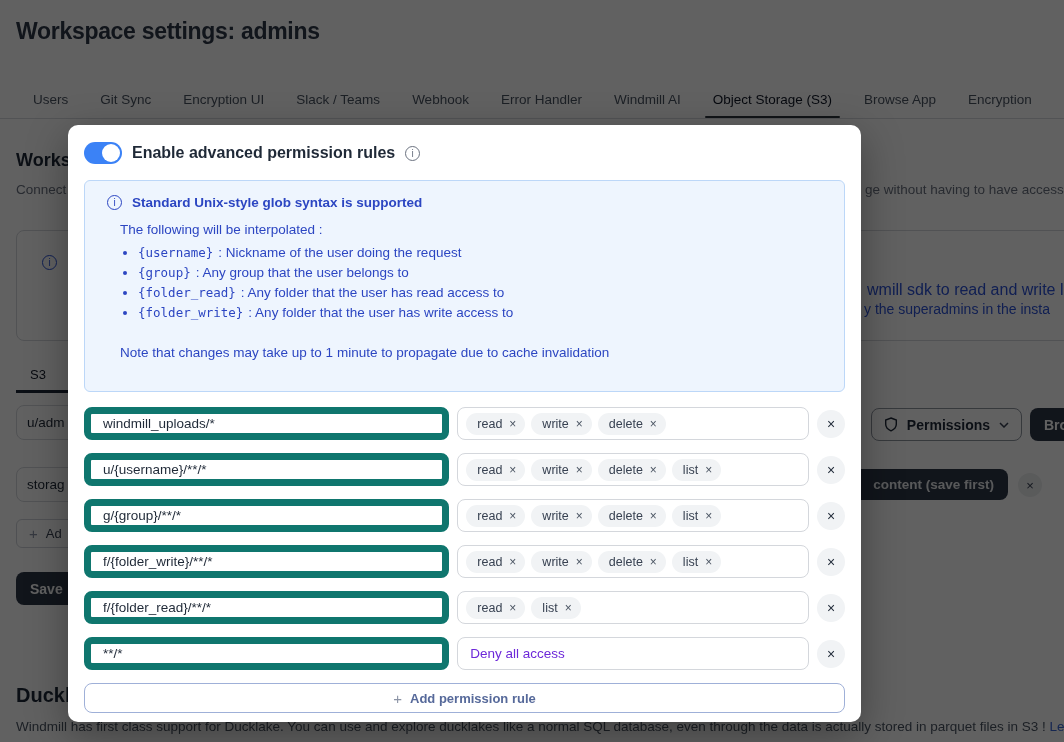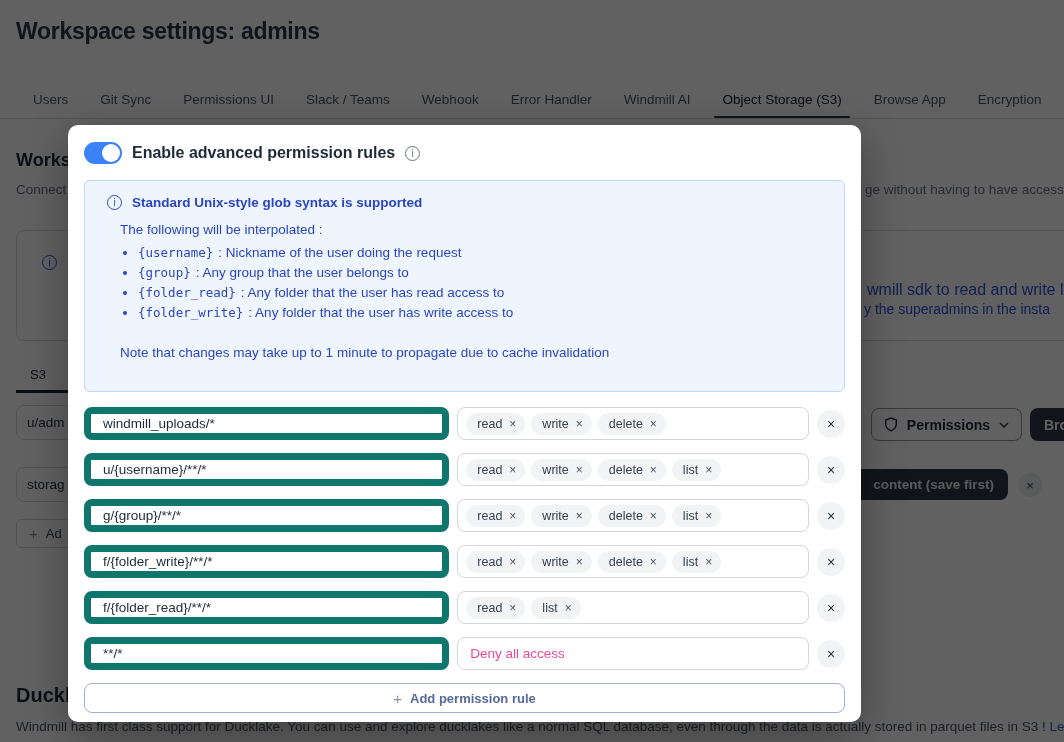--- a/index.html
+++ b/index.html
@@ -97,21 +97,21 @@
 
   .rules { margin-top:15px; display:flex; flex-direction:column; gap:13px; }
   .rule-row { display:flex; gap:8px; height:33px; }
   .path-input { width:397px; height:33px; border:7px solid #0f766e; border-radius:8px; padding:0 12px;
     font-size:13.5px; color:#1f2937; font-family:inherit; background:#fff; outline:none; }
   .tagbox { width:384px; height:33px; border:1px solid #d4d7dc; border-radius:8px; display:flex;
     align-items:center; gap:6px; padding:0 8px; background:#fff; }
   .pill { display:inline-flex; align-items:center; gap:7px; background:#f1f3f5; border-radius:999px;
     padding:4px 9px 4px 11px; font-size:12.5px; color:#374151; white-space:nowrap; }
   .pill .x { font-size:12px; color:#4b5563; cursor:pointer; }
-  .deny { font-size:13.5px; color:#ec4899; padding-left:4px; }
+  .deny { font-size:13.5px; color:#6d28d9; padding-left:4px; }
   .row-x { width:28px; height:28px; margin-top:2.5px; border-radius:50%; background:#f1f3f5; border:none;
     color:#1f2937; font-size:14px; display:flex; align-items:center; justify-content:center;
     cursor:pointer; flex:none; padding:0; }
 
   .add-rule { margin-top:13px; width:100%; height:30px; border:1px solid #9fb0d8; border-radius:8px;
     background:#fff; color:#56699a; font-weight:700; font-size:13px; display:flex; align-items:center;
     justify-content:center; gap:8px; cursor:pointer; font-family:inherit; }
   .add-rule .plus { color:#8b93a5; font-weight:400; font-size:15px; }
 
   .chev { width:10px; height:6px; }
@@ -119,21 +119,21 @@
 </style>
 </head>
 <body>
 
 <div class="page">
   <h1 class="page-title">Workspace settings: admins</h1>
 
   <div class="tabs">
       <div class="tab"><span>Users</span></div>
       <div class="tab"><span>Git Sync</span></div>
-      <div class="tab"><span>Permissions UI</span></div>
+      <div class="tab"><span>Encryption UI</span></div>
       <div class="tab"><span>Slack / Teams</span></div>
       <div class="tab"><span>Webhook</span></div>
       <div class="tab"><span>Error Handler</span></div>
       <div class="tab"><span>Windmill AI</span></div>
       <div class="tab active"><span>Object Storage (S3)</span></div>
       <div class="tab"><span>Browse App</span></div>
       <div class="tab"><span>Encryption</span></div>
       <div class="tab"></div>
     </div>
   <div class="tabs-border"></div>
@@ -156,20 +156,21 @@
     </div>
   <div class="bg-input bg-input2">
       <span>storag</span>
     </div>
 
   <div class="bg-add-btn">
     <span class="plus">+</span>
     <span>Ad</span>
   </div>
 
+  <div class="bg-save">Save</div>
 
   <div class="perm-btn">
     <svg class="shield" viewBox="0 0 14 15" fill="none" stroke="#1f2937" stroke-width="1.4">
       <path d="M7 1 L12.3 3 V7.2 C12.3 10.4 9.7 12.6 7 13.8 C4.3 12.6 1.7 10.4 1.7 7.2 V3 Z"></path>
     </svg>
     <span>Permissions</span>
     <svg class="chev" viewBox="0 0 10 6" fill="none" stroke="#374151" stroke-width="1.5">
         <polyline points="1,1 5,5 9,1"></polyline>
       </svg>
   </div>

